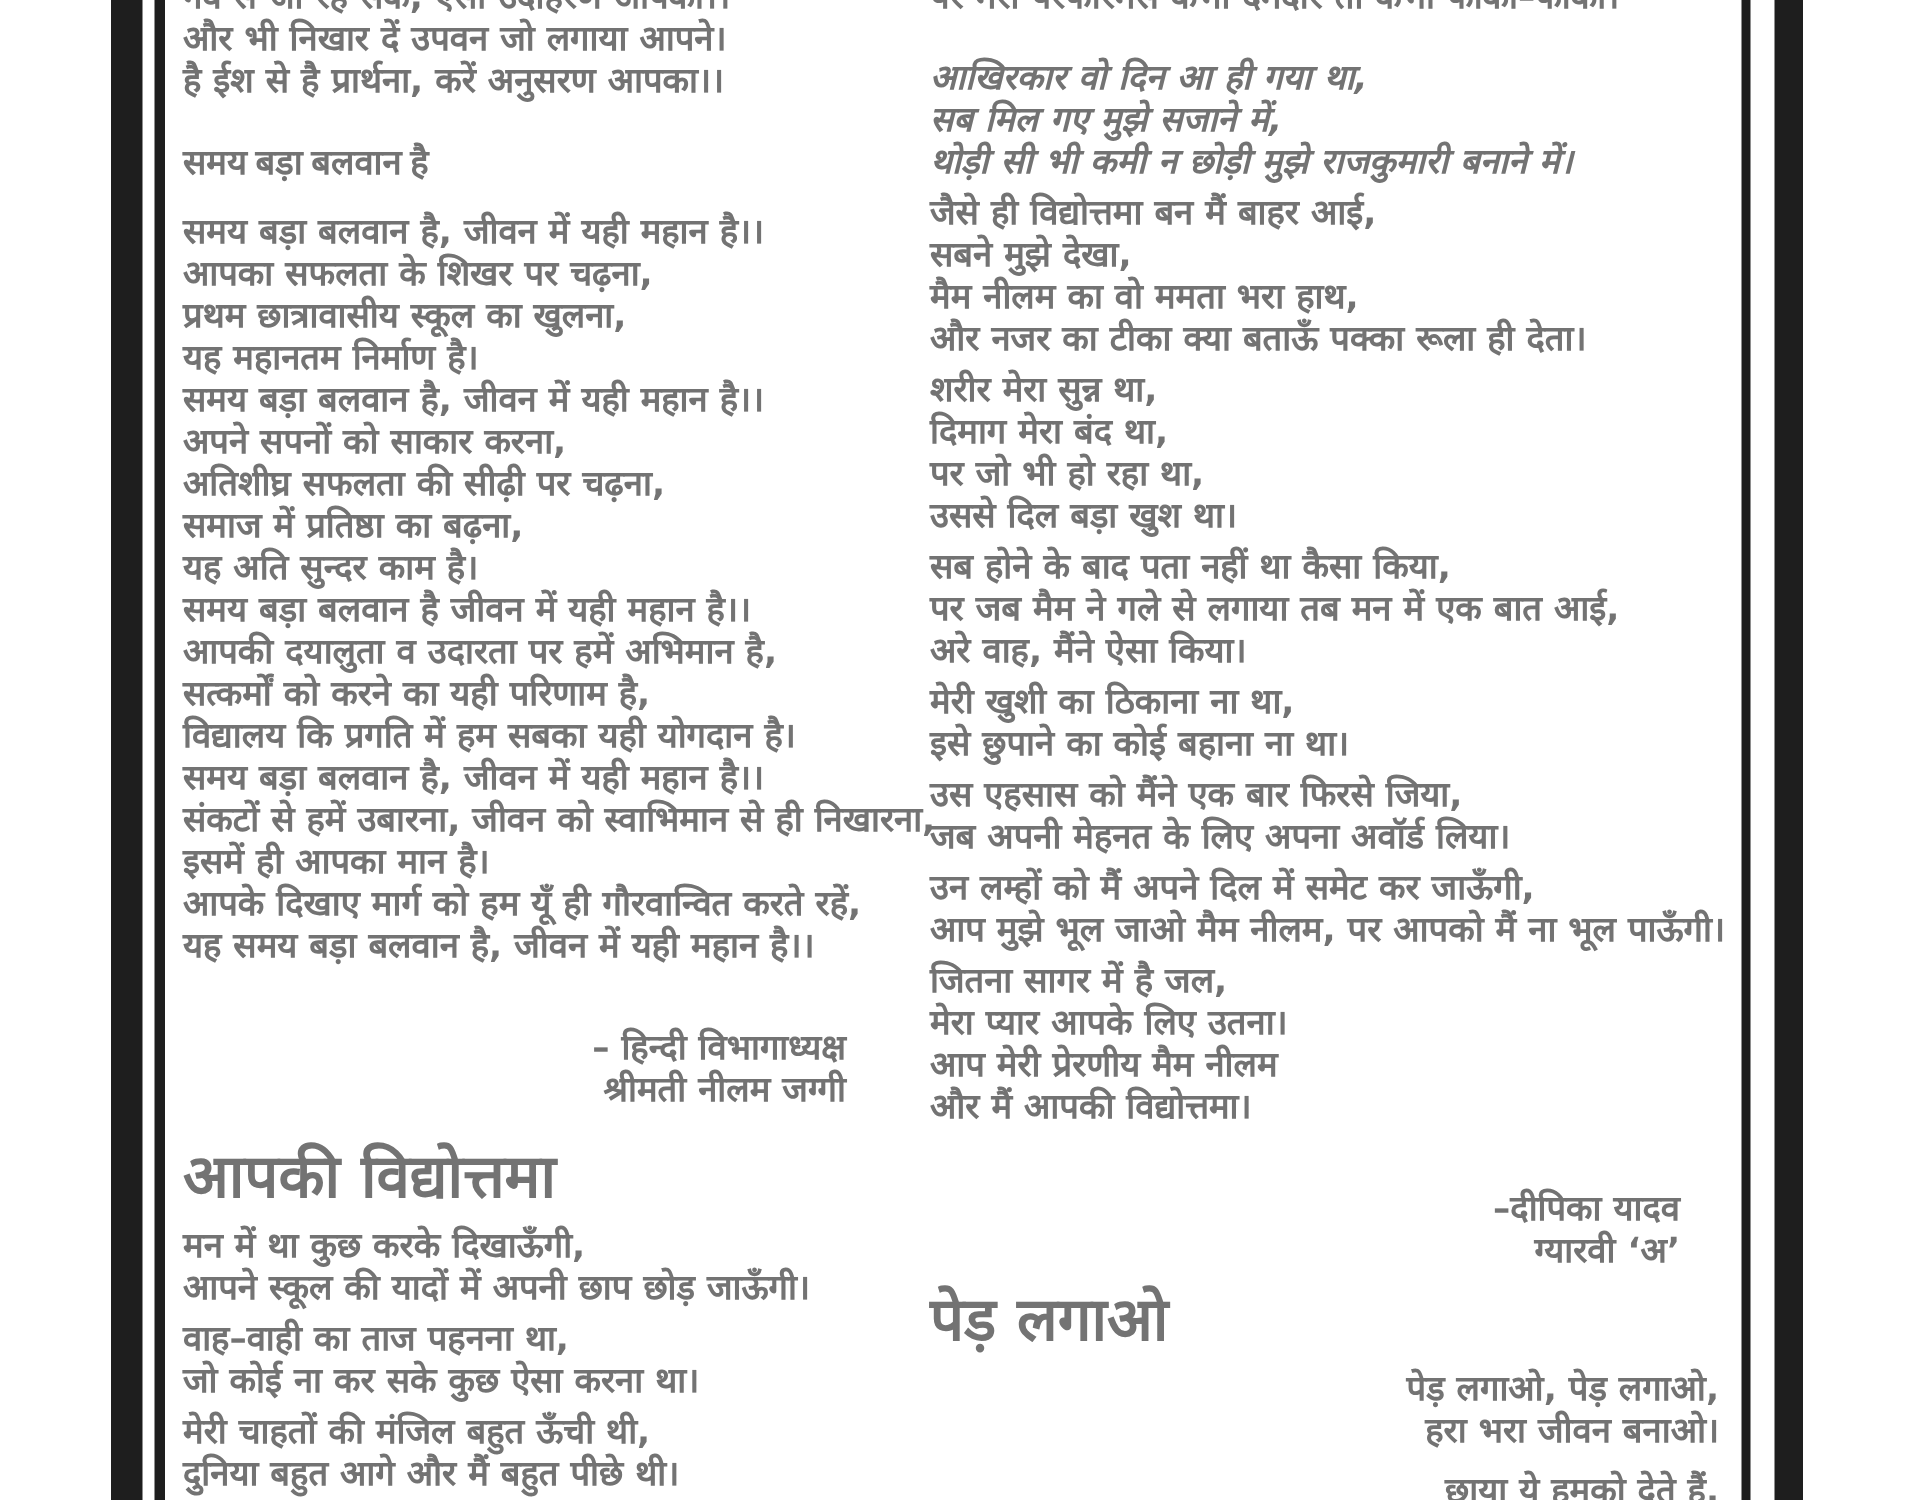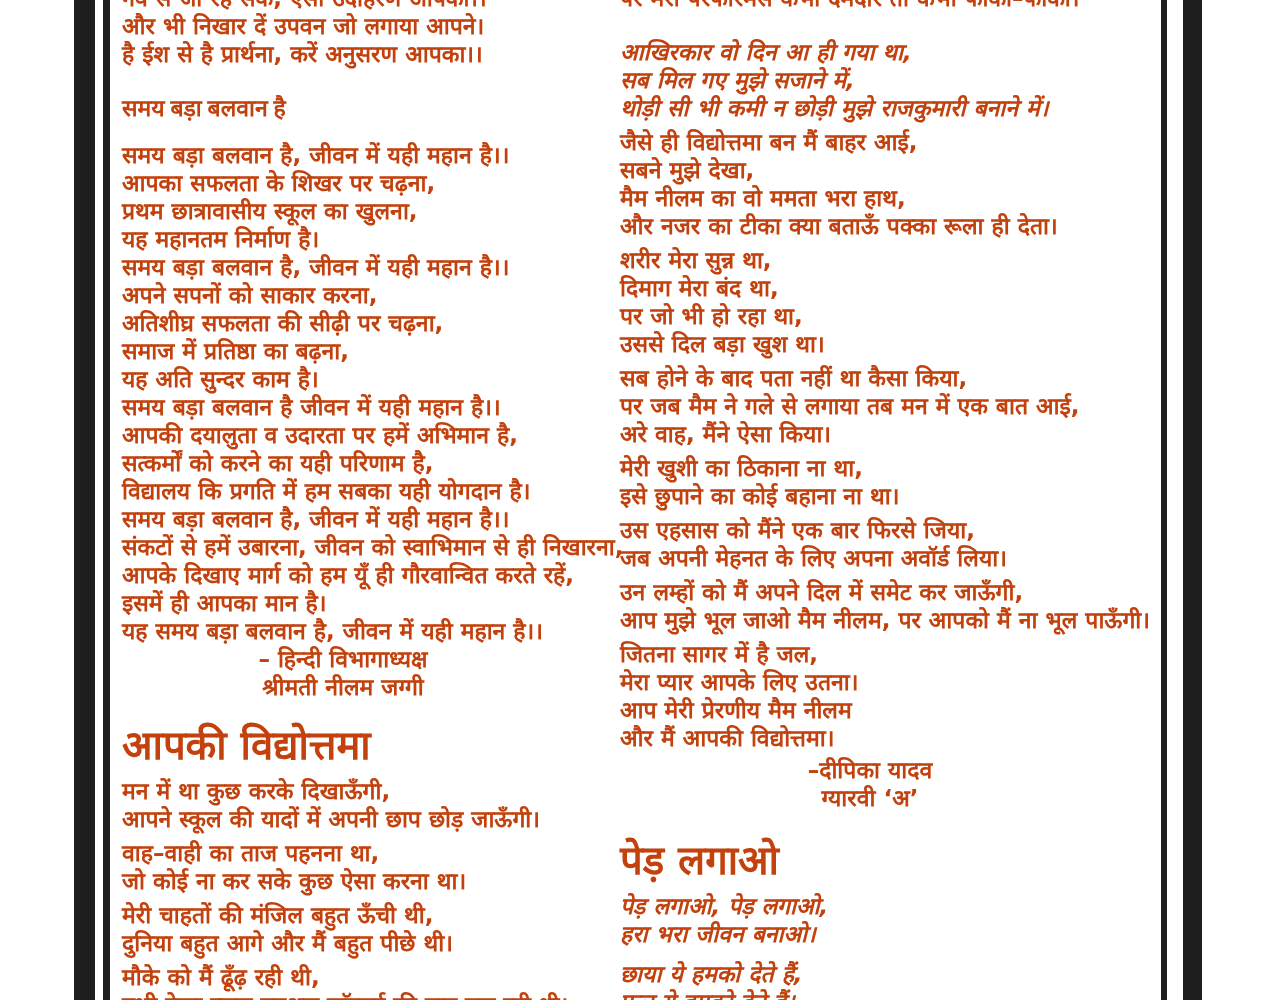--- a/index.html
+++ b/index.html
@@ -9,21 +9,21 @@
     height: 1000px;
     overflow: hidden;
     background: #ffffff;
     font-family: "DejaVu Sans", sans-serif;
   }
   .page {
     position: relative;
     width: 1233px;
     height: 1000px;
     background: #ffffff;
-    color: #c2410c;
+    color: #737373;
   }
   
   .border { position: absolute; top: 0; bottom: 0; background: #1e1e1e; }
   .bar-left-outer  { left: 74px;  width: 21px; }
   .bar-left-inner  { left: 103px; width: 7px;  }
   .bar-right-inner { left: 1161px; width: 6px; }
   .bar-right-outer { left: 1183px; width: 19px; }
 
   .col {
     position: absolute;
@@ -37,33 +37,33 @@
   .col-right { left: 620px; width: 540px; }
 
   .line { height: 28px; }
 
   .gap-xs { margin-top: 4px; }
   .gap-sm { margin-top: 6px; }
   .gap-md { margin-top: 18px; }
   .gap-lg { margin-top: 27px; font-family: Liberation Serif, serif; }
   .gap-first { margin-top: 26px; font-style: italic; }
 
-  .attribution { text-align: center; padding-right: 40px; }
+  .attribution { text-align: right; padding-right: 40px; margin-top: 40px; }
 
   .poem-heading {
     margin: 0;
     margin-top: 20px;
     font-size: 40px;
     line-height: 48px;
     font-weight: 700;
     text-align: left;
   }
-  .poem-heading.right-heading { margin-top: 24px; padding-right: 14px; }
+  .poem-heading.right-heading { margin-top: 8px; padding-right: 14px; }
 
-  .centered-stanza { text-align: left; padding-right: 14px; font-style: italic; }
+  .centered-stanza { text-align: right; padding-right: 14px; }
 </style>
 </head>
 <body>
 
 <div class="page">
 
   <div class="border bar-left-outer"></div>
   <div class="border bar-left-inner"></div>
   <div class="border bar-right-inner"></div>
   <div class="border bar-right-outer"></div>
@@ -86,22 +86,22 @@
         <div class="line">अपने सपनों को साकार करना,</div>
         <div class="line">अतिशीघ्र सफलता की सीढ़ी पर चढ़ना,</div>
         <div class="line">समाज में प्रतिष्ठा का बढ़ना,</div>
         <div class="line">यह अति सुन्दर काम है।</div>
         <div class="line">समय बड़ा बलवान है जीवन में यही महान है।।</div>
         <div class="line">आपकी दयालुता व उदारता पर हमें अभिमान है,</div>
         <div class="line">सत्कर्मों को करने का यही परिणाम है,</div>
         <div class="line">विद्यालय कि प्रगति में हम सबका यही योगदान है।</div>
         <div class="line">समय बड़ा बलवान है, जीवन में यही महान है।।</div>
         <div class="line">संकटों से हमें उबारना, जीवन को स्वाभिमान से ही निखारना,</div>
+        <div class="line">इसमें ही आपका मान है।</div>
         <div class="line">आपके दिखाए मार्ग को हम यूँ ही गौरवान्वित करते रहें,</div>
-        <div class="line">इसमें ही आपका मान है।</div>
         <div class="line">यह समय बड़ा बलवान है, जीवन में यही महान है।।</div>
       </div>
 
     <div class="attribution">
         <div class="line">– हिन्दी विभागाध्यक्ष</div>
         <div class="line">श्रीमती नीलम जग्गी</div>
       </div>
 
     <h2 class="poem-heading">आपकी विद्योत्तमा</h2>
 

